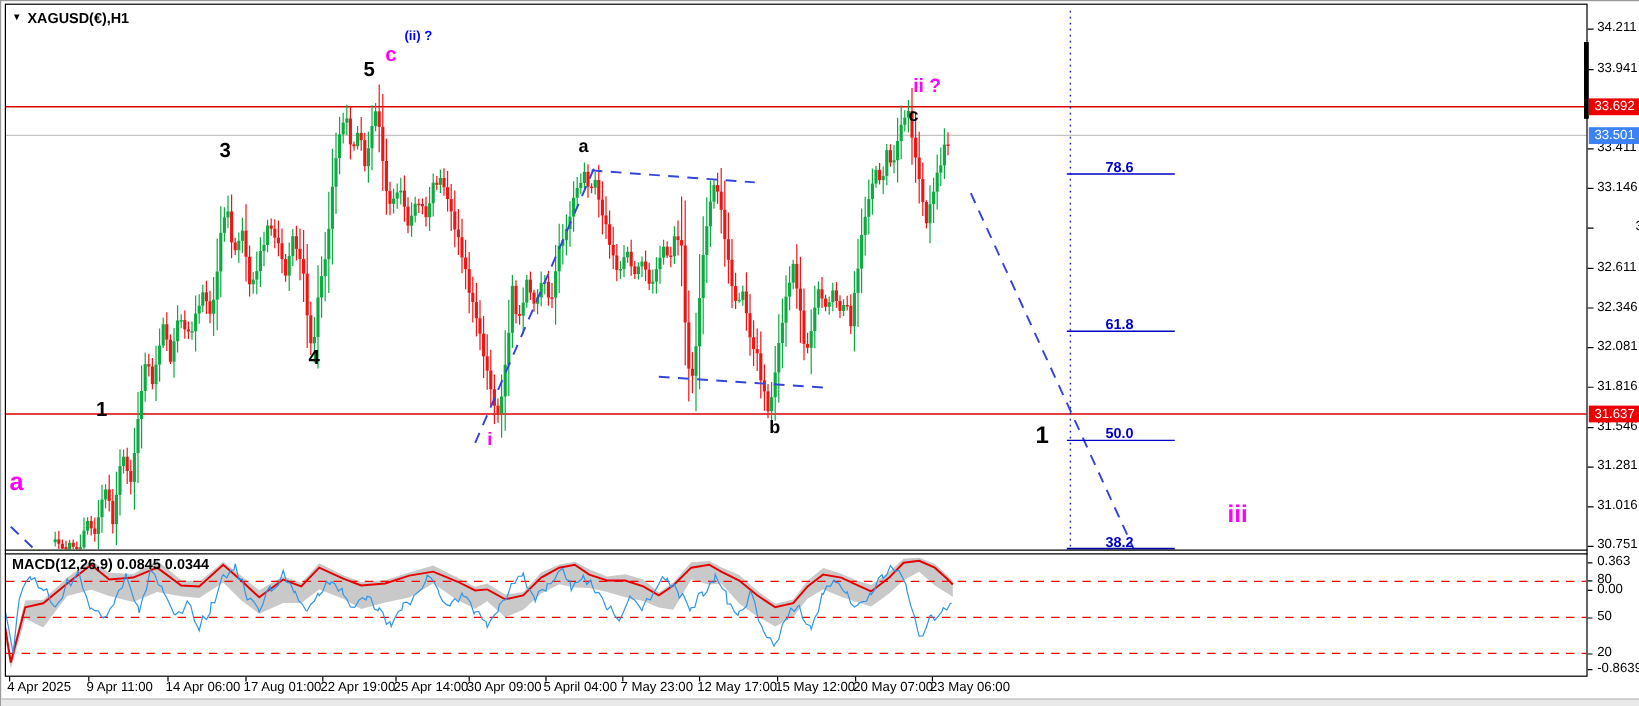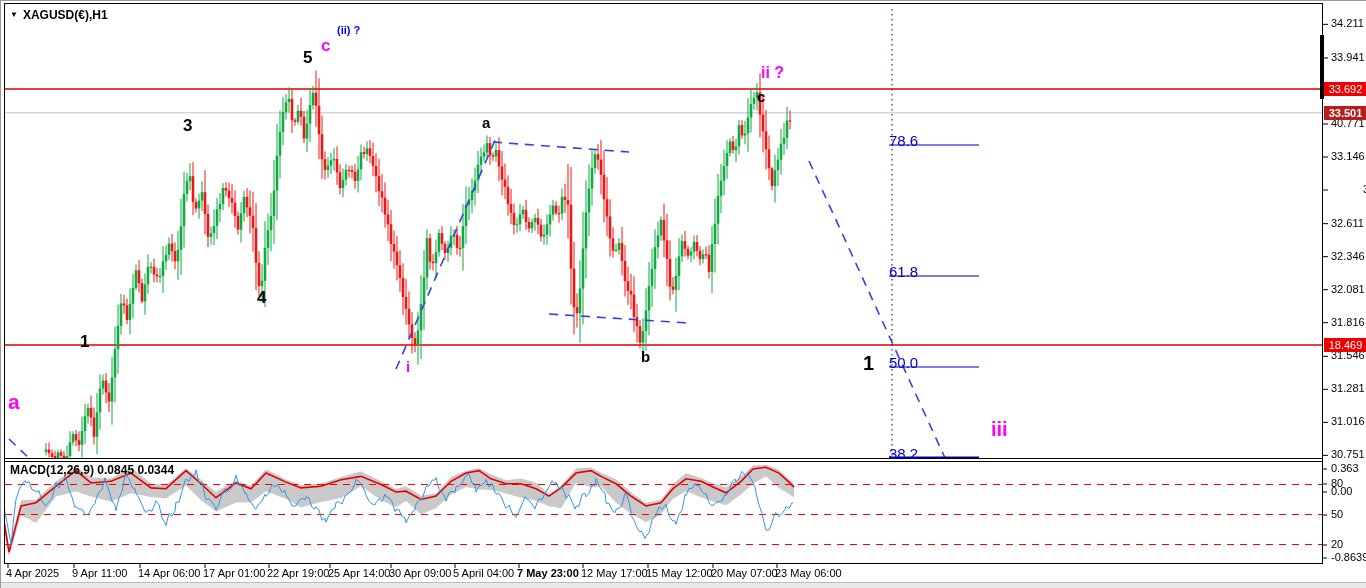--- a/index.html
+++ b/index.html
@@ -8,21 +8,21 @@
   #chart-svg{position:absolute;left:0;top:0;}
   .title{position:absolute;left:9px;top:7px;font-size:12px;font-weight:bold;color:#000;display:flex;align-items:center;gap:5px;}
   .tri{font-size:8px;line-height:8px;}
   .ind-label{position:absolute;left:9px;top:462px;font-size:12px;font-weight:bold;color:#000;}
   .axis-label{position:absolute;left:1330px;font-size:11px;color:#000;white-space:nowrap;}
   .macd-axis-label{position:absolute;left:1330px;font-size:11px;color:#000;white-space:nowrap;}
   .pricebox{position:absolute;left:1323px;width:43px;height:14px;color:#fff;font-size:11px;
             text-align:center;line-height:14px;}
   .timelabel{position:absolute;top:566px;font-size:11px;color:#000;white-space:nowrap;}
   .wavelabel{position:absolute;font-weight:bold;white-space:nowrap;line-height:1;}
-  .fiblabel{position:absolute;width:88px;text-align:left;font-size:15px;color:#0000c8;font-weight:normal;}
+  .fiblabel{position:absolute;width:88px;text-align:center;font-size:12px;color:#0000c8;font-weight:bold;}
   .bottom-strip{position:absolute;left:0;top:581px;width:1366px;height:7px;background:#e9e9e9;border-top:1px solid #bdbdbd;}
 </style>
 </head>
 <body>
 
 <div id="screen">
   <svg id="chart-svg" width="1366" height="588">
       <defs>
         <clipPath id="mainclip">
           <rect x="4" y="3" width="1317" height="454"></rect>
@@ -595,73 +595,73 @@
   <div class="title">
     <span class="tri">▼</span>
     <span>XAGUSD(€),H1</span>
   </div>
 
   <div class="ind-label">MACD(12,26,9) 0.0845 0.0344</div>
 
   <div id="price-axis">
       <div class="axis-label" style="top: 16.3482px;">34.211</div>
       <div class="axis-label" style="top: 49.9821px;">33.941</div>
-      <div class="axis-label" style="top: 116.004px;">40.771</div>
+      <div class="axis-label" style="top: 116.004px;">33.411</div>
       <div class="axis-label" style="top: 149.015px;">33.146</div>
       <div class="axis-label" style="top: 182.026px; margin-left: 32px;">32.881</div>
       <div class="axis-label" style="top: 215.66px;">32.611</div>
       <div class="axis-label" style="top: 248.671px;">32.346</div>
       <div class="axis-label" style="top: 281.682px;">32.081</div>
       <div class="axis-label" style="top: 314.693px;">31.816</div>
       <div class="axis-label" style="top: 348.327px;">31.546</div>
       <div class="axis-label" style="top: 381.338px;">31.281</div>
       <div class="axis-label" style="top: 414.349px;">31.016</div>
       <div class="axis-label" style="top: 447.36px;">30.751</div>
       <div class="pricebox" style="top: 81px; background: rgb(239, 0, 0);">33.692</div>
-      <div class="pricebox" style="top: 104.793px; background: #b91c1c; font-weight: bold;">33.501</div>
-      <div class="pricebox" style="top: 336.991px; background: rgb(239, 0, 0);">18.469</div>
+      <div class="pricebox" style="top: 104.793px; background: #3b82f6;">33.501</div>
+      <div class="pricebox" style="top: 336.991px; background: rgb(239, 0, 0);">31.637</div>
     </div>
   <div id="macd-axis">
       <div class="macd-axis-label" style="top: 461px;">0.363</div>
       <div class="macd-axis-label" style="top: 476px;">80</div>
       <div class="macd-axis-label" style="top: 484px;">0.00</div>
       <div class="macd-axis-label" style="top: 507px;">50</div>
       <div class="macd-axis-label" style="top: 537px; text-align: center;">20</div>
       <div class="macd-axis-label" style="top: 550px;">-0.8639</div>
     </div>
   <div id="time-axis">
       <div class="timelabel" style="left: 5px;">4 Apr 2025</div>
       <div class="timelabel" style="left: 71px;">9 Apr 11:00</div>
       <div class="timelabel" style="left: 137px;">14 Apr 06:00</div>
-      <div class="timelabel" style="left: 202px;">17 Apr 01:00</div>
+      <div class="timelabel" style="left: 202px;">17 Aug 01:00</div>
       <div class="timelabel" style="left: 266px;">22 Apr 19:00</div>
       <div class="timelabel" style="left: 327px;">25 Apr 14:00</div>
       <div class="timelabel" style="left: 388px;">30 Apr 09:00</div>
       <div class="timelabel" style="left: 452px;">5 April 04:00</div>
-      <div class="timelabel" style="left: 516px; font-weight: bold;">7 May 23:00</div>
+      <div class="timelabel" style="left: 516px;">7 May 23:00</div>
       <div class="timelabel" style="left: 580px;">12 May 17:00</div>
       <div class="timelabel" style="left: 645px;">15 May 12:00</div>
       <div class="timelabel" style="left: 710px;">20 May 07:00</div>
       <div class="timelabel" style="left: 774px;">23 May 06:00</div>
     </div>
   <div id="wave-labels">
       <div class="wavelabel" style="left: 7px; top: 390px; color: rgb(255, 0, 255); font-size: 21px;">a</div>
       <div class="wavelabel" style="left: 79px; top: 332px; color: rgb(0, 0, 0); font-size: 17px;">1</div>
       <div class="wavelabel" style="left: 182px; top: 116px; color: rgb(0, 0, 0); font-size: 17px;">3</div>
       <div class="wavelabel" style="left: 256px; top: 288px; color: rgb(0, 0, 0); font-size: 17px;">4</div>
       <div class="wavelabel" style="left: 302px; top: 48px; color: rgb(0, 0, 0); font-size: 17px;">5</div>
       <div class="wavelabel" style="left: 320px; top: 36px; color: rgb(255, 0, 255); font-size: 17px;">c</div>
       <div class="wavelabel" style="left: 336px; top: 24px; color: rgb(0, 0, 255); font-size: 11px;">(ii) ?</div>
       <div class="wavelabel" style="left: 405px; top: 358px; color: rgb(255, 0, 255); font-size: 15px;">i</div>
       <div class="wavelabel" style="left: 481px; top: 114px; color: rgb(0, 0, 0); font-size: 15px;">a</div>
       <div class="wavelabel" style="left: 640px; top: 348px; color: rgb(0, 0, 0); font-size: 15px;">b</div>
       <div class="wavelabel" style="left: 760px; top: 64px; color: rgb(255, 0, 255); font-size: 16px;">ii ?</div>
       <div class="wavelabel" style="left: 756px; top: 88px; color: rgb(0, 0, 0); font-size: 15px;">c</div>
       <div class="wavelabel" style="left: 862px; top: 352px; color: rgb(0, 0, 0); font-size: 20px;">1</div>
-      <div class="wavelabel" style="left: 990px; top: 418px; color: rgb(255, 0, 255); font-size: 20px;">iii</div>
+      <div class="wavelabel" style="left: 1022px; top: 418px; color: rgb(255, 0, 255); font-size: 20px;">iii</div>
     </div>
   <div id="fib-labels">
       <div class="fiblabel" style="left: 888px; top: 131px;">78.6</div>
       <div class="fiblabel" style="left: 888px; top: 262px;">61.8</div>
       <div class="fiblabel" style="left: 888px; top: 353px;">50.0</div>
       <div class="fiblabel" style="left: 888px; top: 444px;">38.2</div>
     </div>
 
   <div class="bottom-strip"></div>
 </div>

